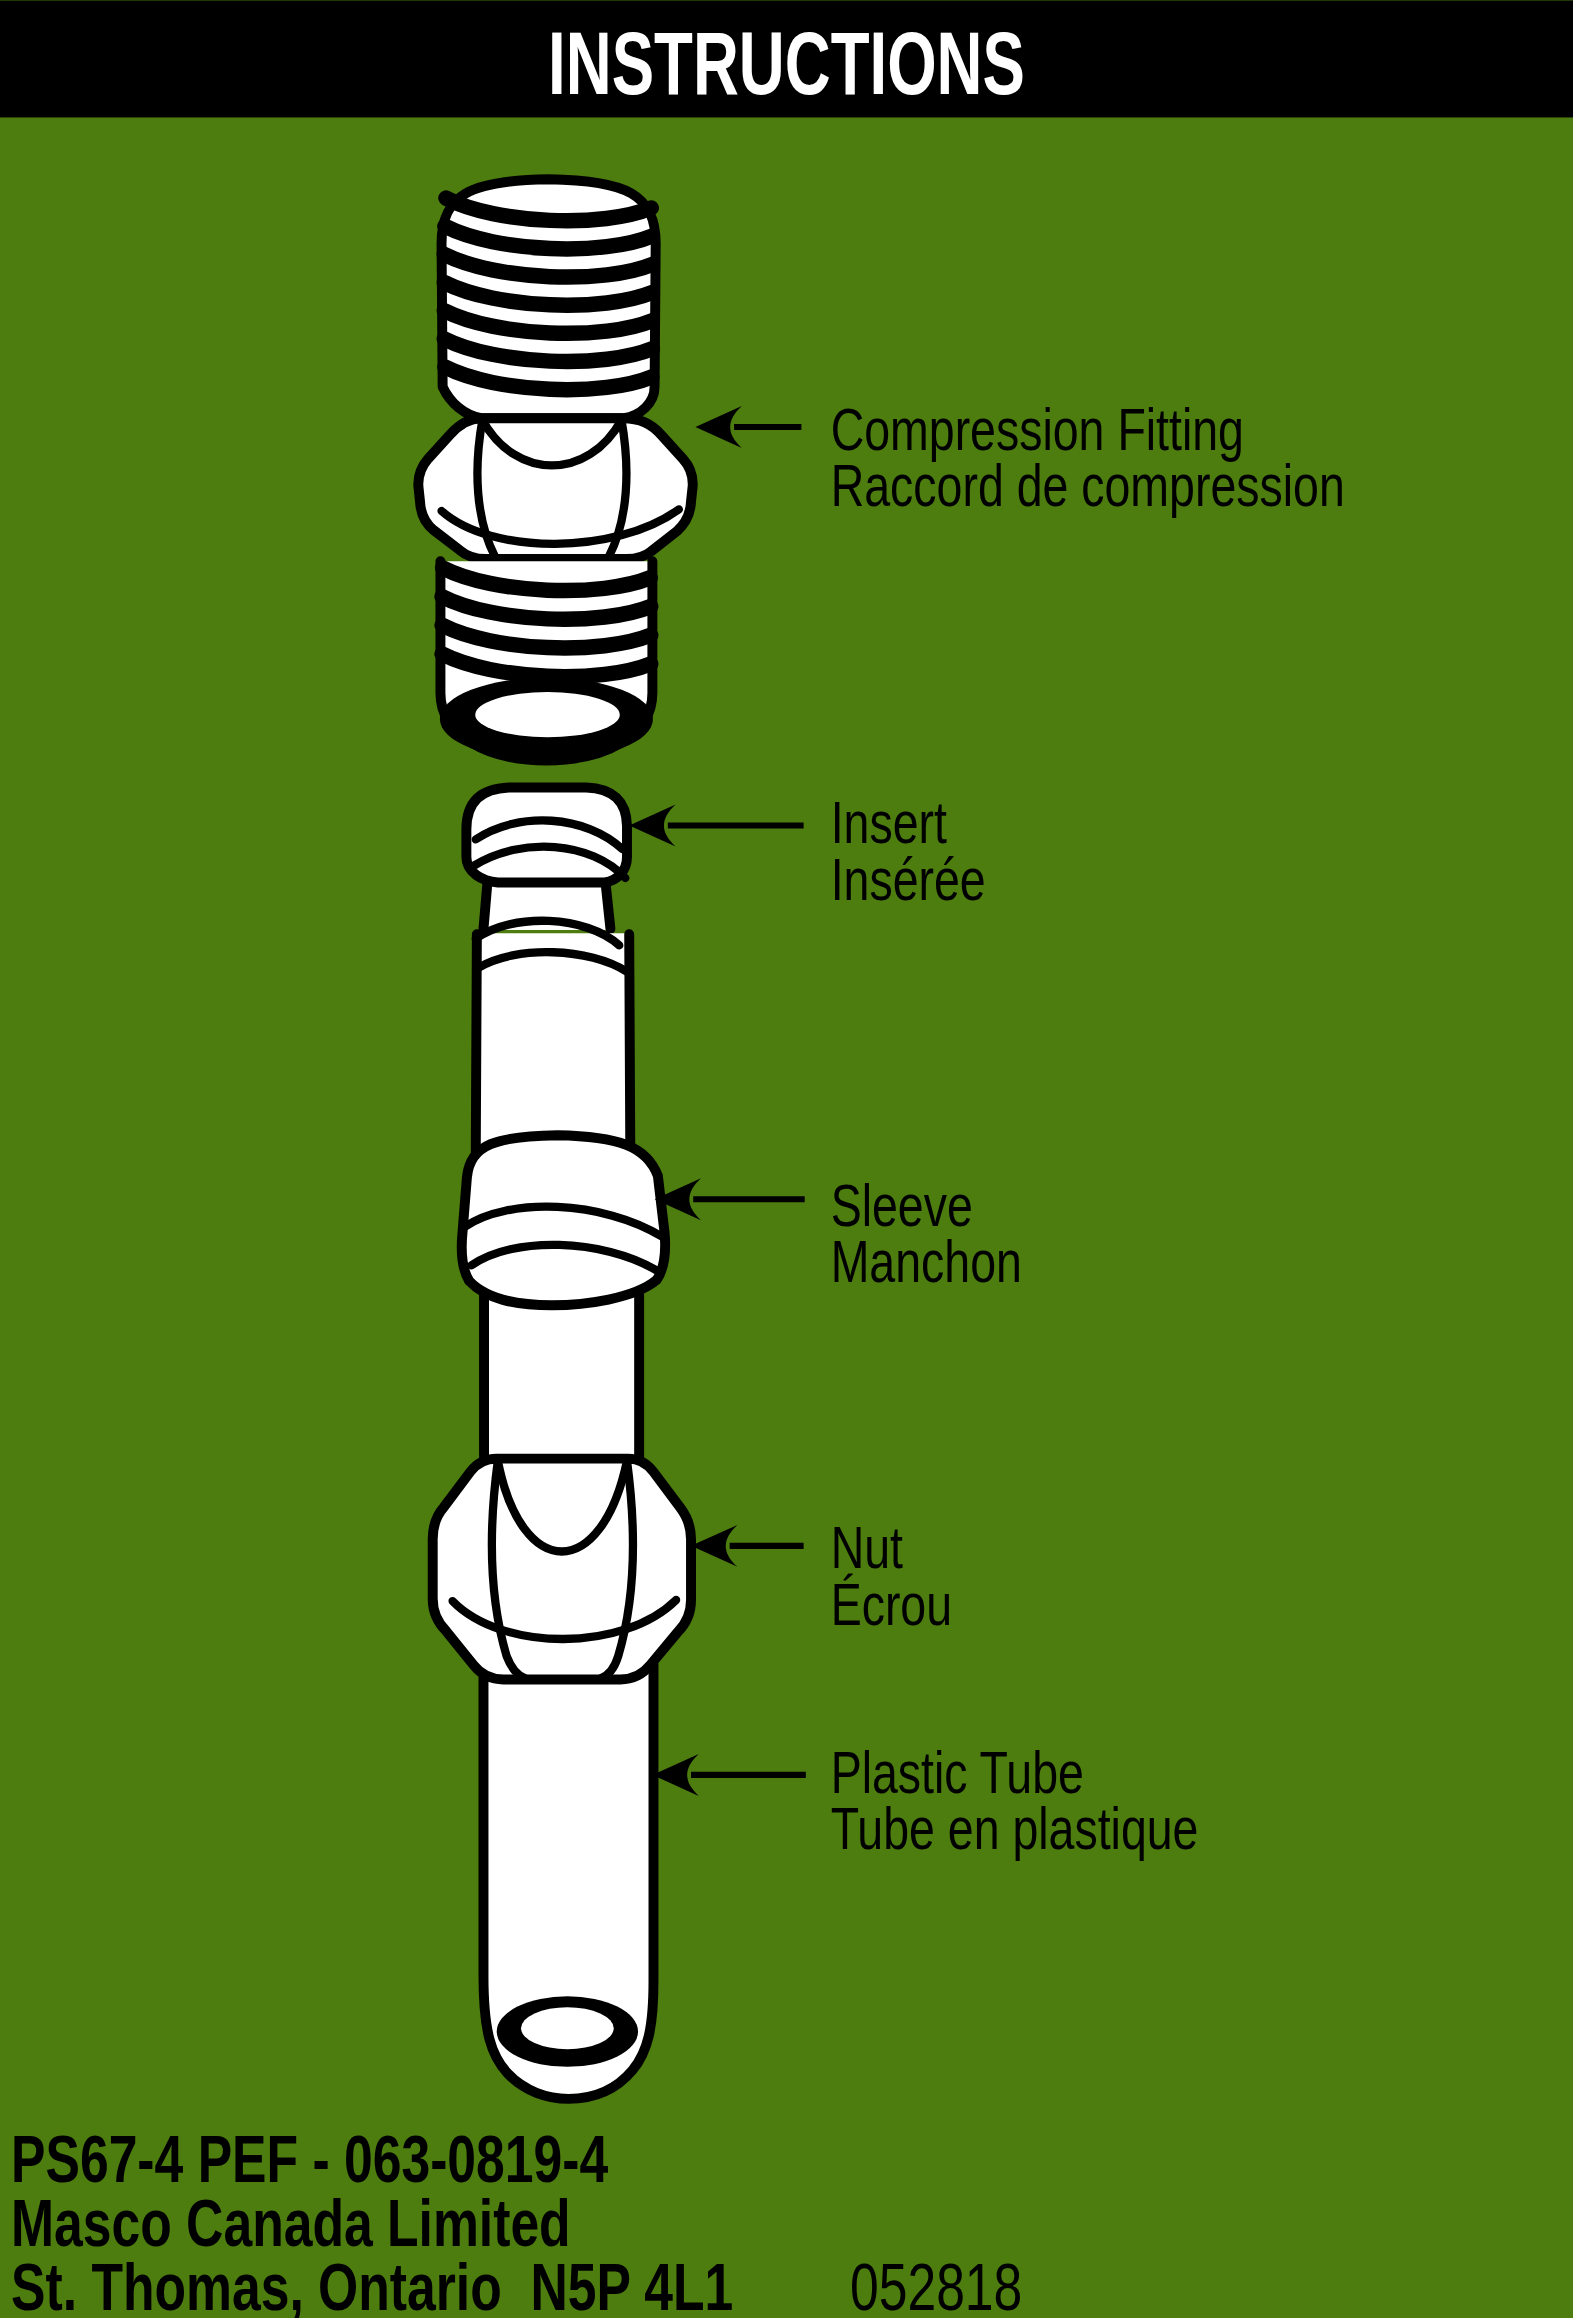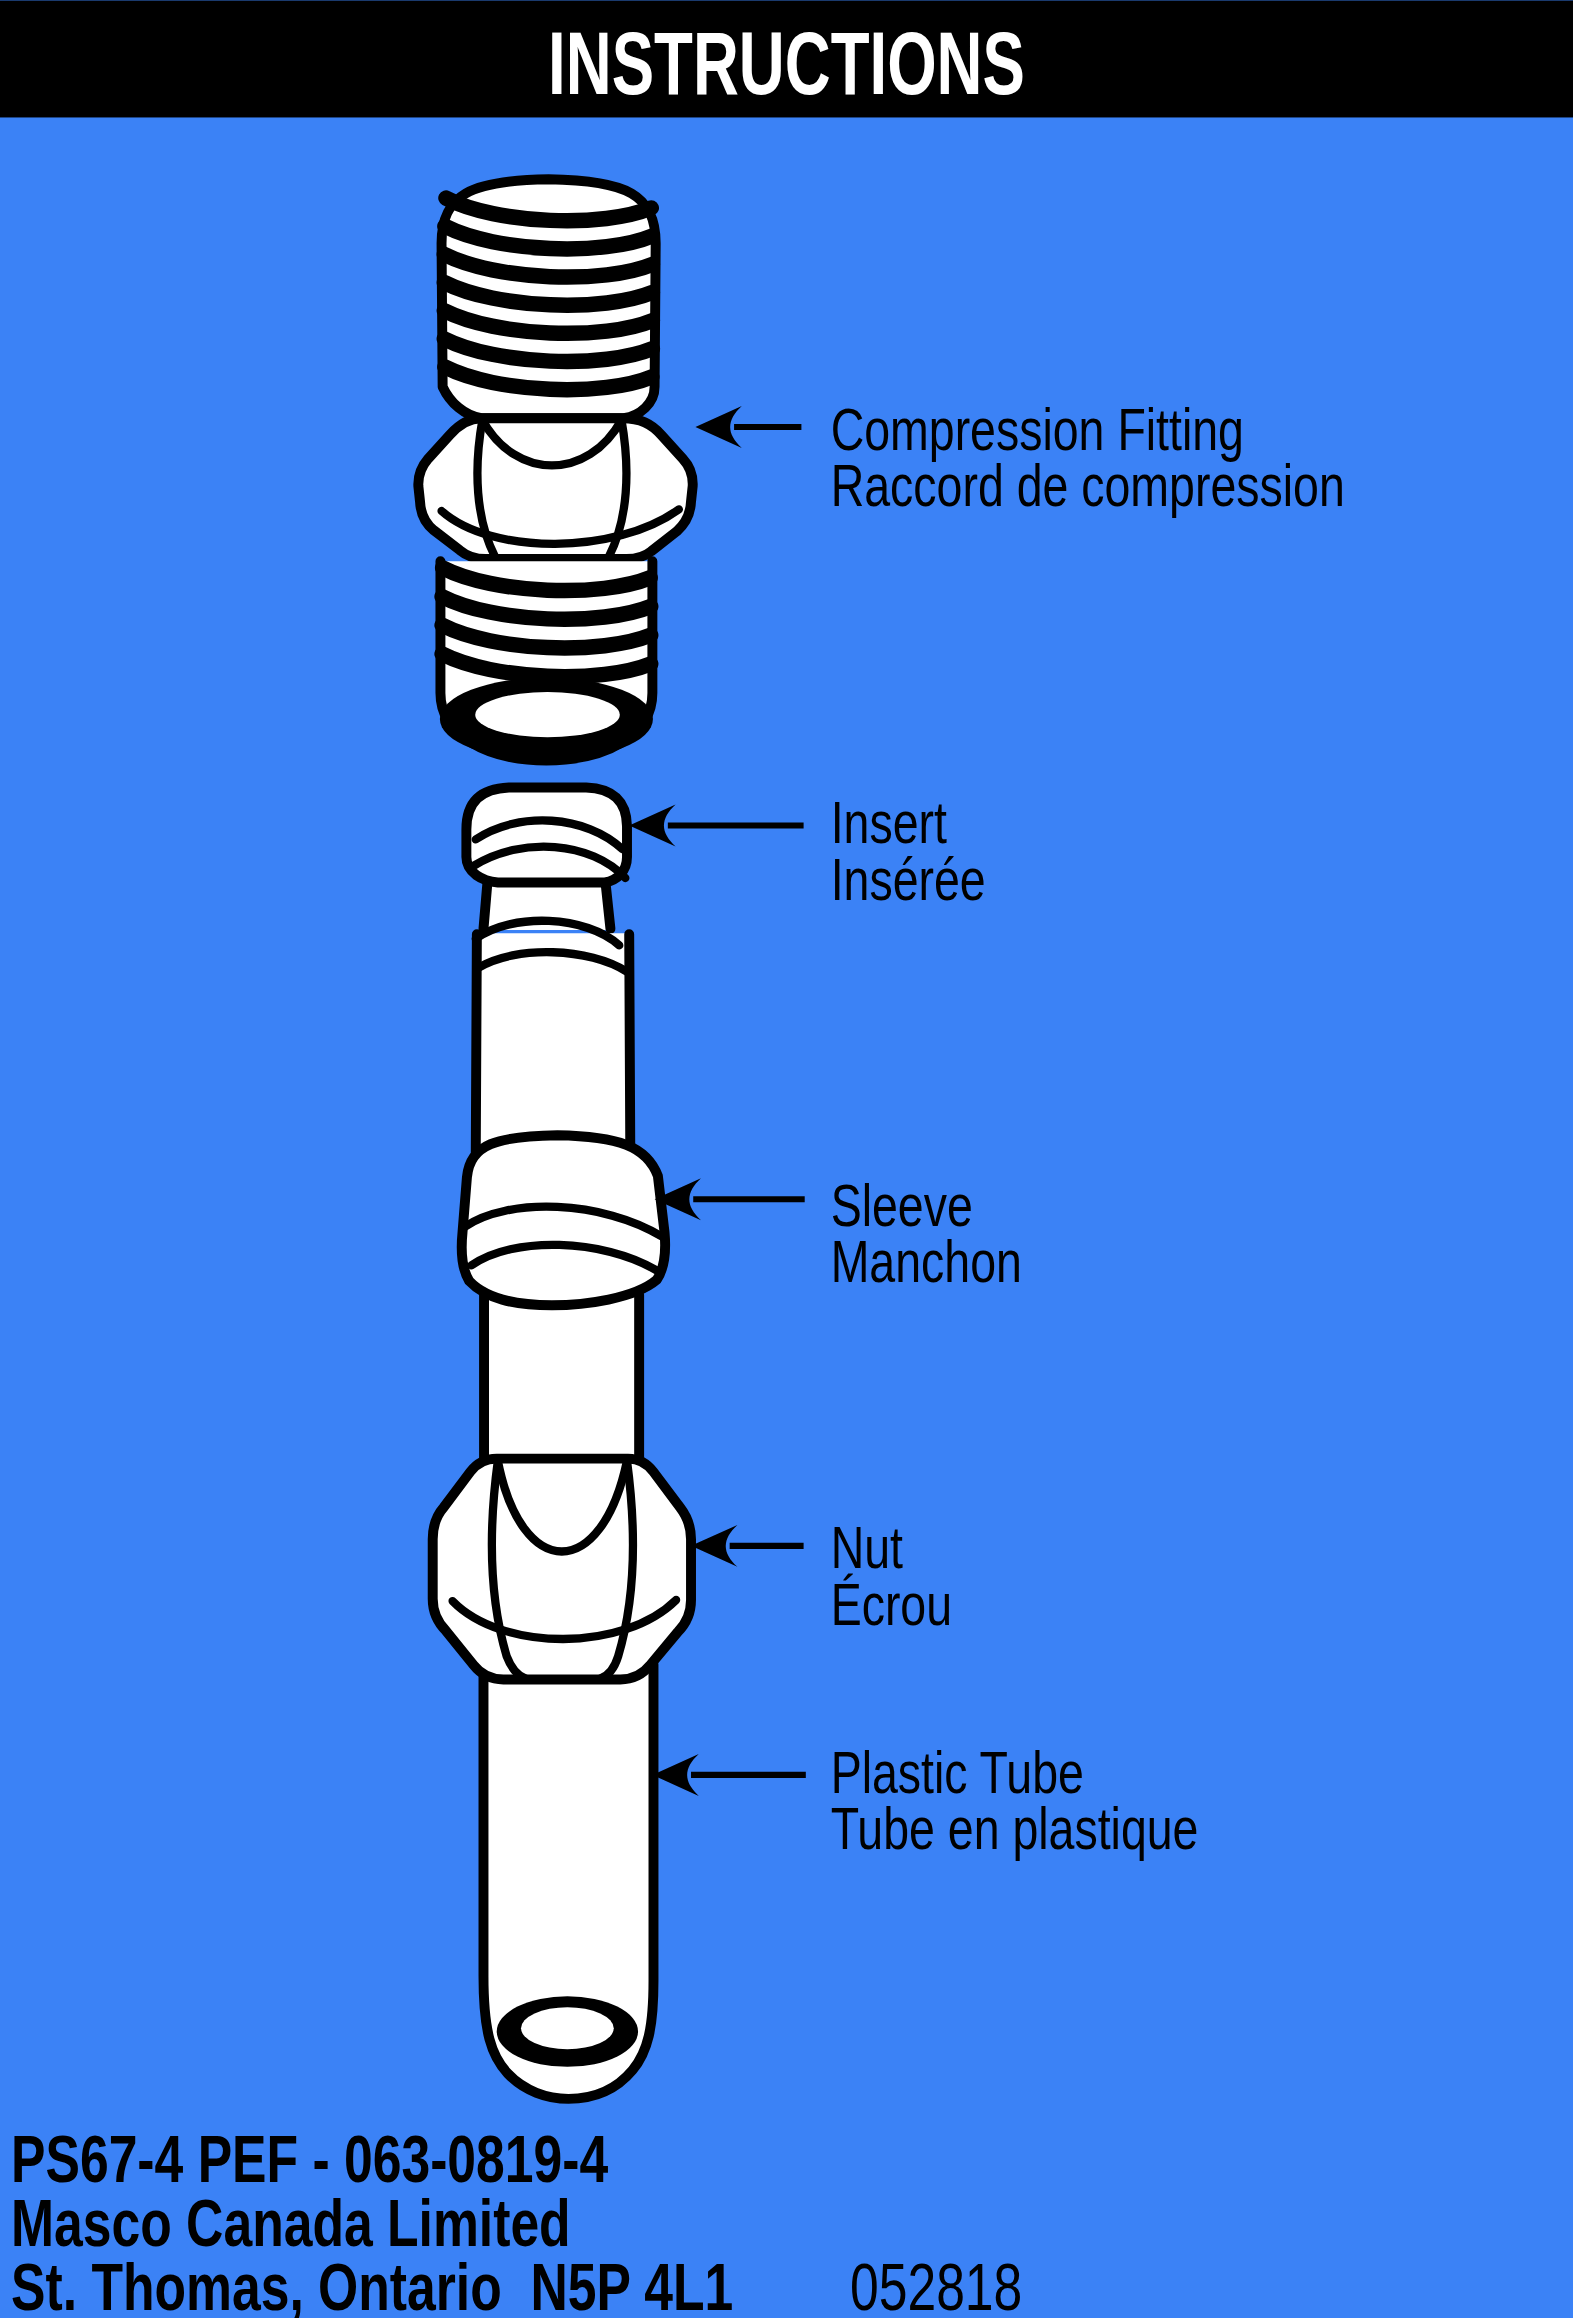--- a/index.html
+++ b/index.html
@@ -1,16 +1,16 @@
 <!DOCTYPE html>
 <html style="font-size:8.8px"><head>
 <meta charset="utf-8">
 <style>
   html,body{margin:0;padding:0;background:#ffffff;}
-  .page{position:relative;width:1573px;height:2319px;background:#3b82f6;overflow:hidden;}
+  .page{position:relative;width:1573px;height:2319px;background:#4d7c0f;overflow:hidden;}
   svg{position:absolute;left:0;top:0;}
   svg text{font-family:"Liberation Sans", sans-serif;fill:#000000;white-space:pre;}
   .title-text{fill:#ffffff;font-weight:bold;font-size:160px;}
   .label-text{font-size:108px;}
   .footer-bold{font-size:120px;font-weight:bold;}
   .footer-reg{font-size:120px;}
   .body-shape{fill:#ffffff;stroke:#000000;stroke-width:18;stroke-linejoin:round;}
   .detail-line{fill:none;stroke:#000000;stroke-width:15;stroke-linecap:round;}
   .ridge{fill:none;stroke:#000000;stroke-width:28;stroke-linecap:round;}
   .wall{fill:none;stroke:#000000;stroke-width:18;stroke-linecap:round;}

